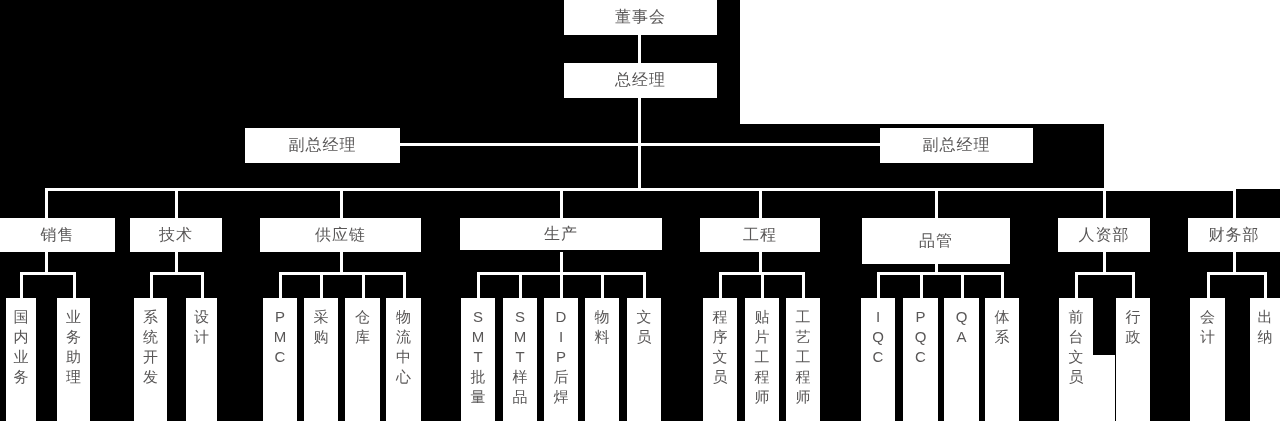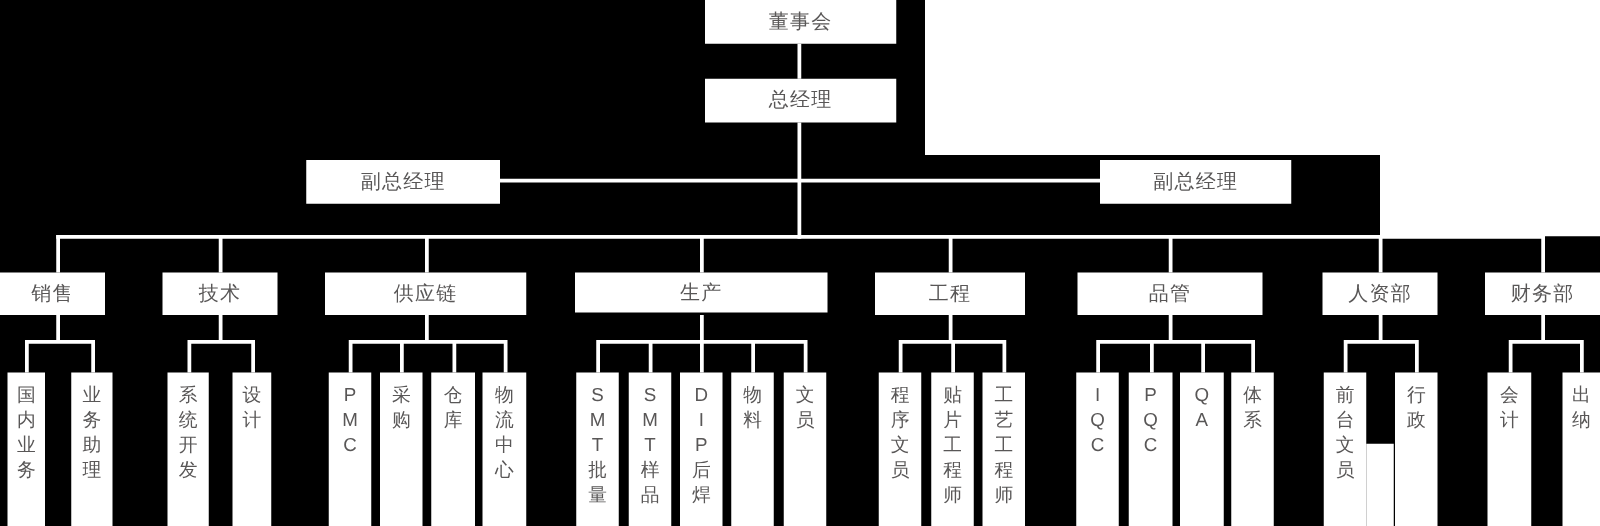--- a/index.html
+++ b/index.html
@@ -45,21 +45,21 @@
   <div class="node" style="left:880px;top:128px;width:153px;height:35px;">
     <span>副总经理</span>
   </div>
 
   <div id="generated">
       <div class="line" style="left: 638px; top: 35px; width: 3px; height: 28px;"></div>
       <div class="line" style="left: 638px; top: 98px; width: 3px; height: 93px;"></div>
       <div class="line" style="left: 400px; top: 143px; width: 480px; height: 3px;"></div>
       <div class="line" style="left: 45px; top: 188px; width: 1191px; height: 3px;"></div>
       <div class="line" style="left: 45px; top: 188px; width: 3px; height: 30px;"></div>
-      <div class="node" style="left: 0px; top: 218px; width: 84px; height: 34px; text-align: right;">
+      <div class="node" style="left: 0px; top: 218px; width: 115px; height: 34px; text-align: right;">
         <span>销售</span>
       </div>
       <div class="line" style="left: 45px; top: 252px; width: 3px; height: 22px;"></div>
       <div class="line" style="left: 21px; top: 272px; width: 53px; height: 3px;"></div>
       <div class="line" style="left: 20px; top: 272px; width: 3px; height: 26px;"></div>
       <div class="leaf" style="left: 6px; top: 298px; width: 30px; height: 123px;">
         <span class="vchar">国</span>
         <span class="vchar">内</span>
         <span class="vchar">业</span>
         <span class="vchar">务</span>
@@ -181,21 +181,21 @@
       </div>
       <div class="line" style="left: 802px; top: 272px; width: 3px; height: 26px;"></div>
       <div class="leaf" style="left: 786px; top: 298px; width: 34px; height: 123px;">
         <span class="vchar">工</span>
         <span class="vchar">艺</span>
         <span class="vchar">工</span>
         <span class="vchar">程</span>
         <span class="vchar">师</span>
       </div>
       <div class="line" style="left: 935px; top: 188px; width: 3px; height: 30px;"></div>
-      <div class="node" style="left: 862px; top: 218px; width: 148px; height: 34px;">
+      <div class="node" style="left: 862px; top: 218px; width: 148px; height: 46px;">
         <span>品管</span>
       </div>
       <div class="line" style="left: 935px; top: 252px; width: 3px; height: 22px;"></div>
       <div class="line" style="left: 878px; top: 272px; width: 124px; height: 3px;"></div>
       <div class="line" style="left: 877px; top: 272px; width: 3px; height: 26px;"></div>
       <div class="leaf" style="left: 861px; top: 298px; width: 34px; height: 123px;">
         <span class="vchar">I</span>
         <span class="vchar">Q</span>
         <span class="vchar">C</span>
       </div>

